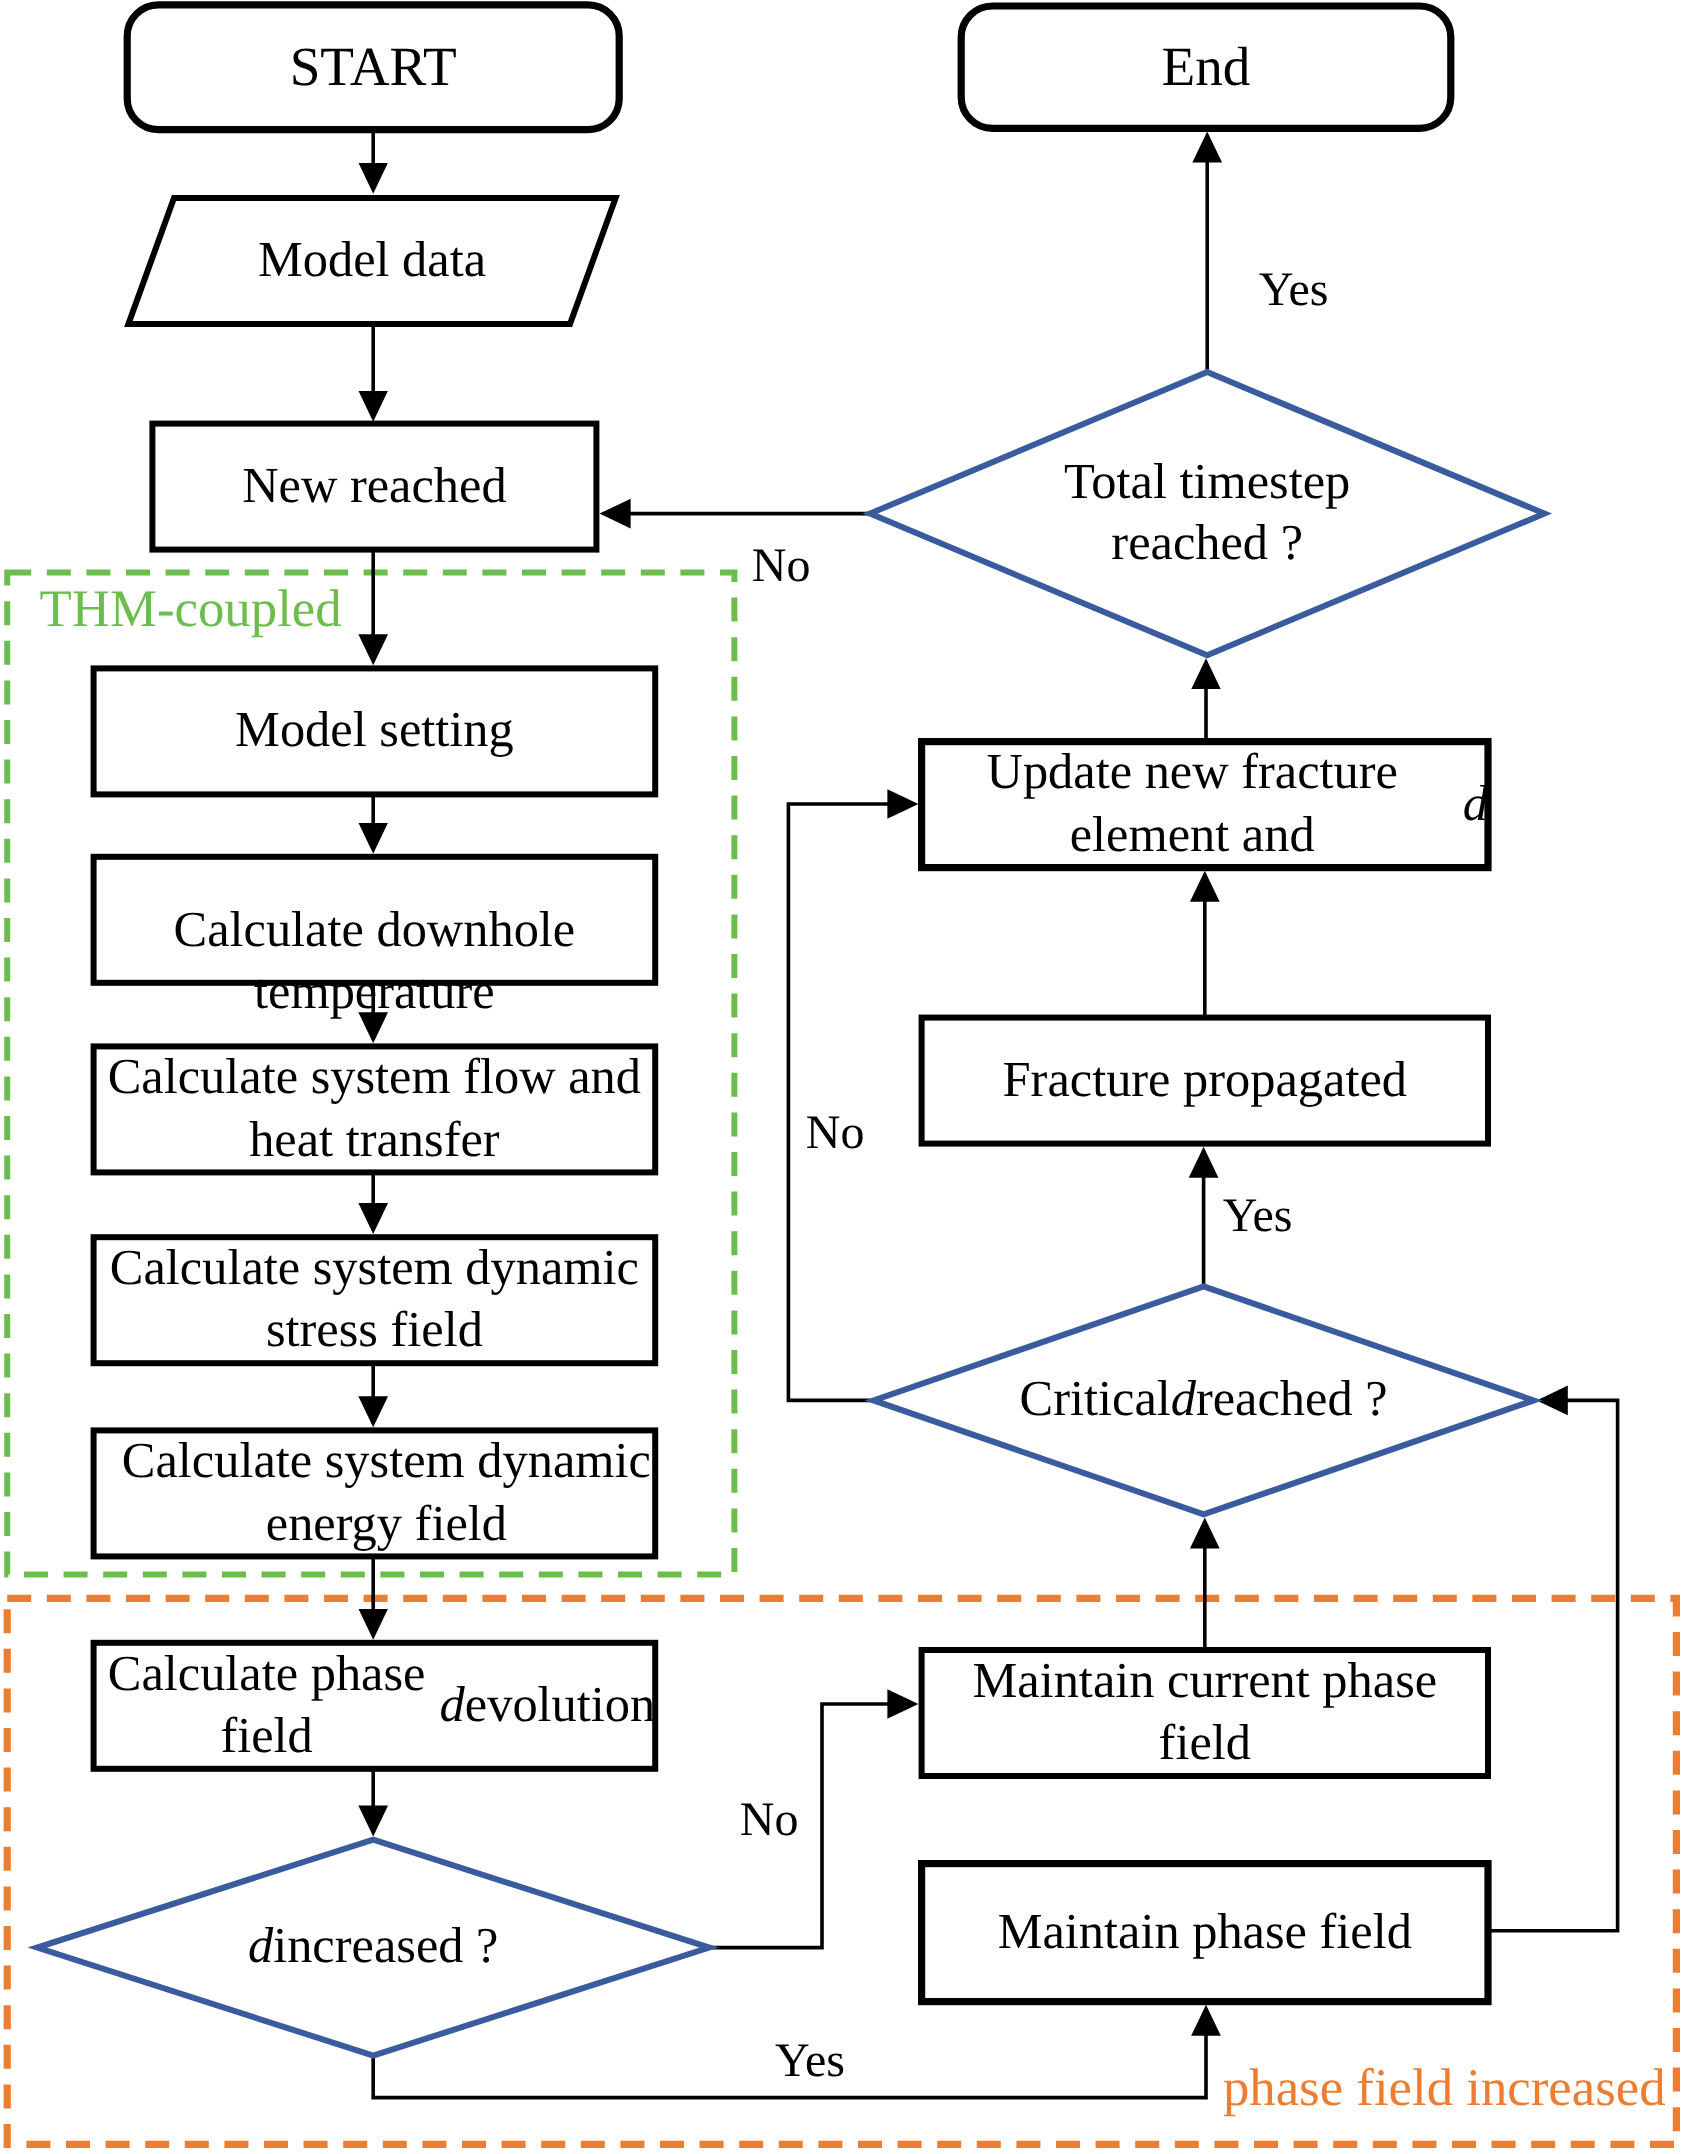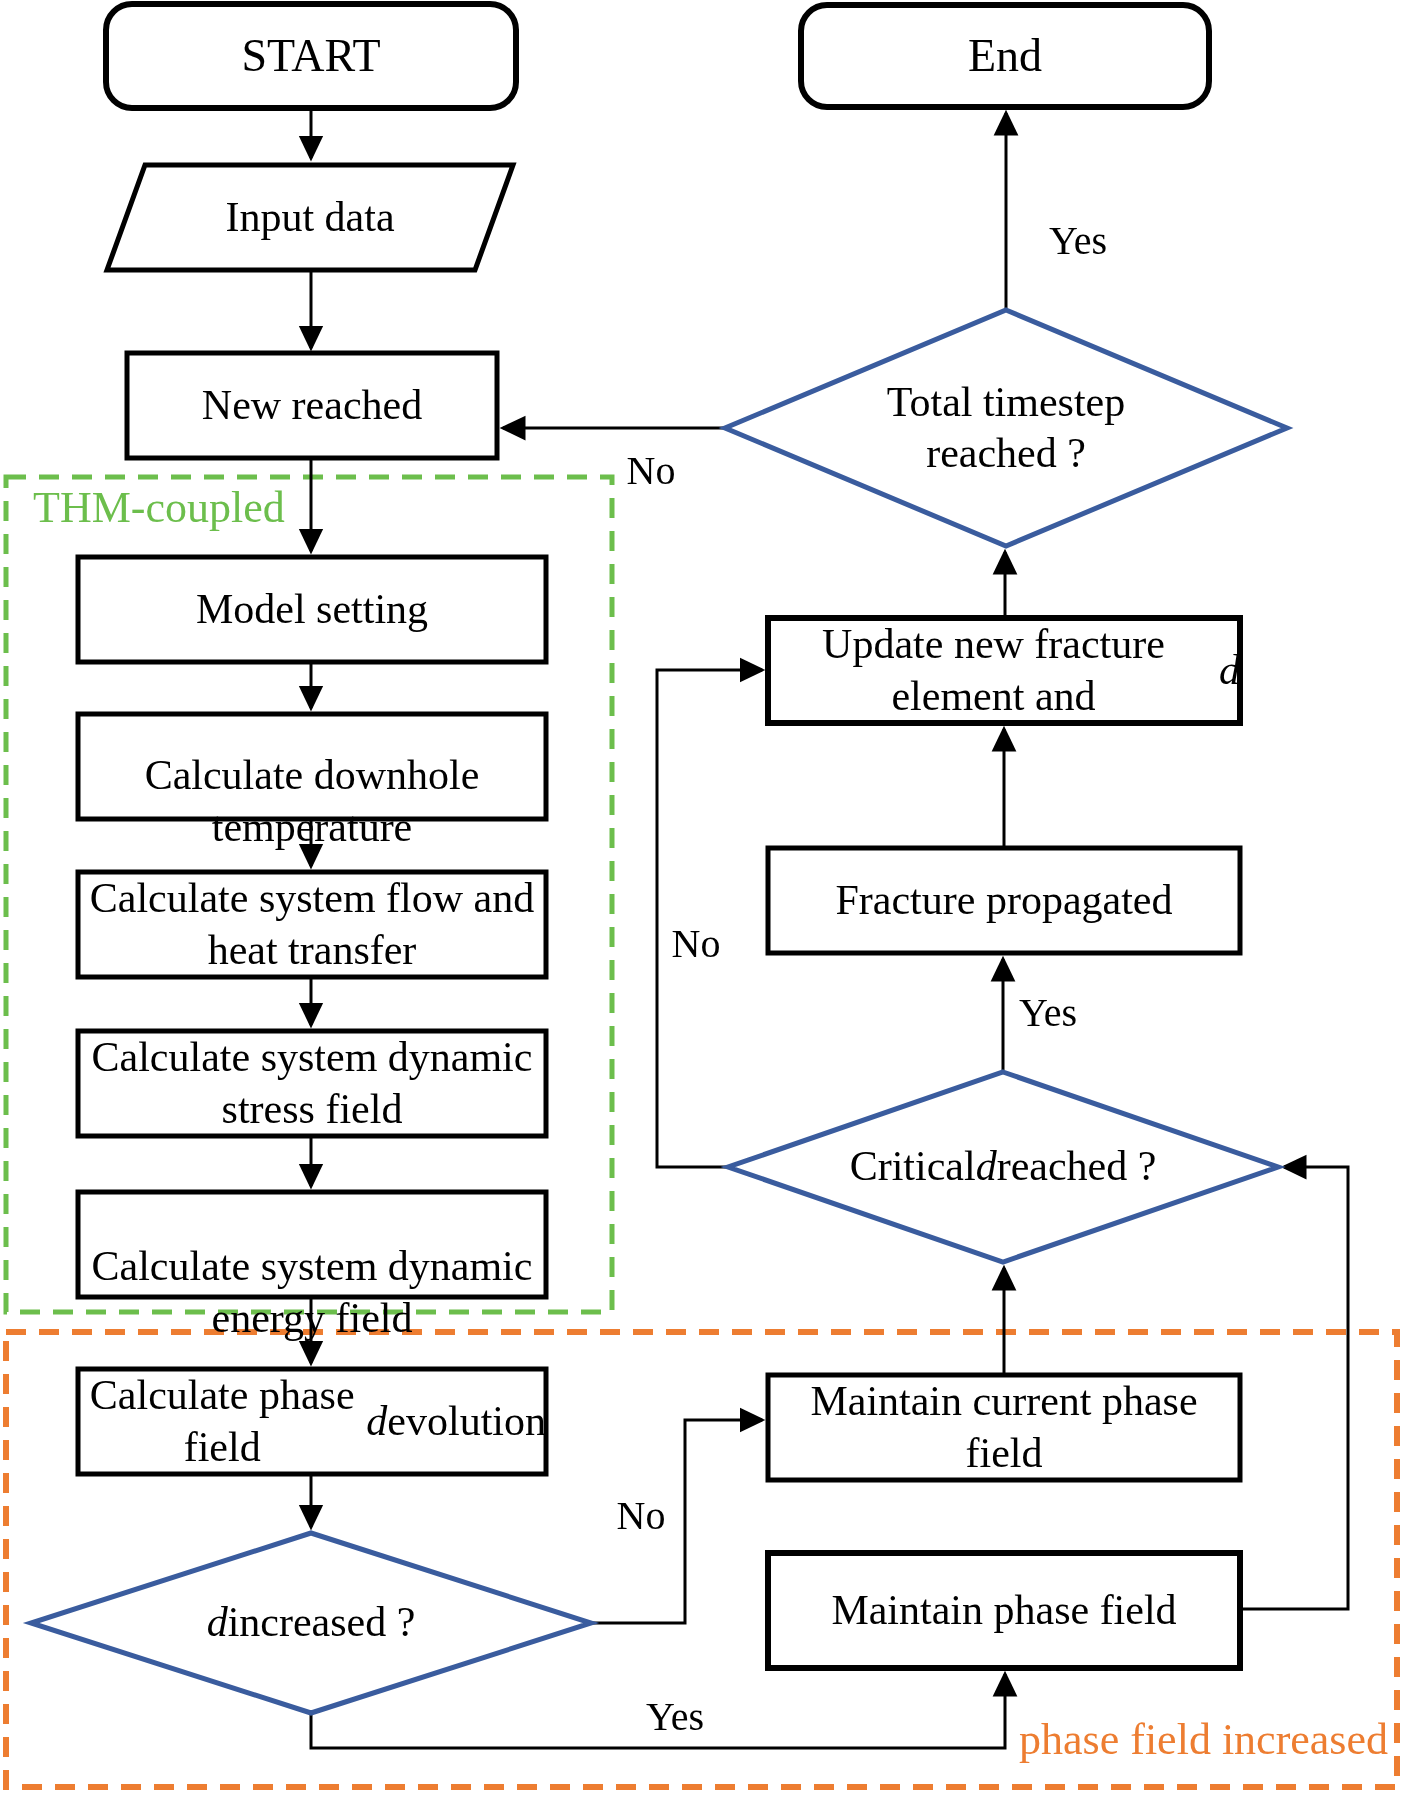--- a/index.html
+++ b/index.html
@@ -65,27 +65,27 @@
       <rect x="768" y="1553" width="472" height="115" rx="0" ry="0" fill="#ffffff" stroke="#000000" stroke-width="6"></rect>
       <polygon points="1003,1072 1278,1167 1003,1262 728,1167" fill="#ffffff" stroke="#3a5c9e" stroke-width="5" stroke-linejoin="miter"></polygon>
       <rect x="768" y="848" width="472" height="105" rx="0" ry="0" fill="#ffffff" stroke="#000000" stroke-width="5"></rect>
       <rect x="768" y="618" width="472" height="105" rx="0" ry="0" fill="#ffffff" stroke="#000000" stroke-width="6"></rect>
       <polygon points="1006,310 1287,428 1006,546 725,428" fill="#ffffff" stroke="#3a5c9e" stroke-width="5" stroke-linejoin="miter"></polygon>
       <rect x="801" y="5" width="408" height="102" rx="26" ry="26" fill="#ffffff" stroke="#000000" stroke-width="6"></rect>
     </svg>
 <div class="container-label" style="left: 16px; top: 482px; color: rgb(108, 190, 76);">THM-coupled</div>
     <div class="container-label" style="right: 18px; top: 1714px; color: rgb(237, 125, 49);">phase field increased</div>
     <div class="nlabel terminal rich" style="left: 106px; top: 4px; width: 410px; height: 104px;">START</div>
-    <div class="nlabel rich" style="left: 107px; top: 165px; width: 406px; height: 105px;">Input data</div>
+    <div class="nlabel rich" style="left: 107px; top: 165px; width: 406px; height: 105px;">Model data</div>
     <div class="nlabel rich" style="left: 127px; top: 353px; width: 370px; height: 105px;">New reached</div>
     <div class="nlabel rich" style="left: 78px; top: 557px; width: 468px; height: 105px;">Model setting</div>
     <div class="nlabel rich" style="left: 78px; top: 714px; width: 468px; height: 105px; margin-top: 35px;">Calculate downhole temperature</div>
     <div class="nlabel rich" style="left: 78px; top: 872px; width: 468px; height: 105px;">Calculate system flow and heat transfer</div>
     <div class="nlabel rich" style="left: 78px; top: 1031px; width: 468px; height: 105px;">Calculate system dynamic stress field</div>
-    <div class="nlabel rich" style="left: 78px; top: 1192px; width: 468px; height: 105px; margin-top: 48px;">Calculate system dynamic energy field</div>
+    <div class="nlabel rich" style="left: 88px; top: 1192px; width: 468px; height: 105px;">Calculate system dynamic energy field</div>
     <div class="nlabel rich" style="left: 78px; top: 1369px; width: 468px; height: 105px;">Calculate phase field <i>d</i> evolution</div>
     <div class="nlabel rich" style="left: 121px; top: 1583px; width: 380px; height: 80px;"><i>d</i> increased&nbsp;?</div>
     <div class="nlabel rich" style="left: 788px; top: 1375px; width: 432px; height: 105px;">Maintain current phase field</div>
     <div class="nlabel rich" style="left: 768px; top: 1553px; width: 472px; height: 115px;">Maintain phase field</div>
     <div class="nlabel rich" style="left: 863px; top: 1087px; width: 280px; height: 160px;">Critical <i>d</i> reached&nbsp;?</div>
     <div class="nlabel rich" style="left: 768px; top: 848px; width: 472px; height: 105px;">Fracture propagated</div>
     <div class="nlabel rich" style="left: 768px; top: 618px; width: 472px; height: 105px;">Update new fracture element and <i>d</i></div>
     <div class="nlabel rich" style="left: 886px; top: 348px; width: 240px; height: 160px;">Total timestep reached&nbsp;?</div>
     <div class="nlabel terminal rich" style="left: 801px; top: 5px; width: 408px; height: 102px;">End</div>
     <div class="elabel" style="left: 1032px; top: 216px; width: 92px; height: 48px;">Yes</div>

